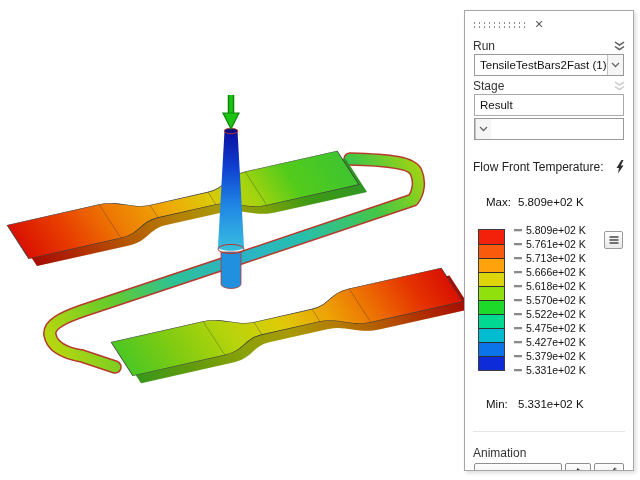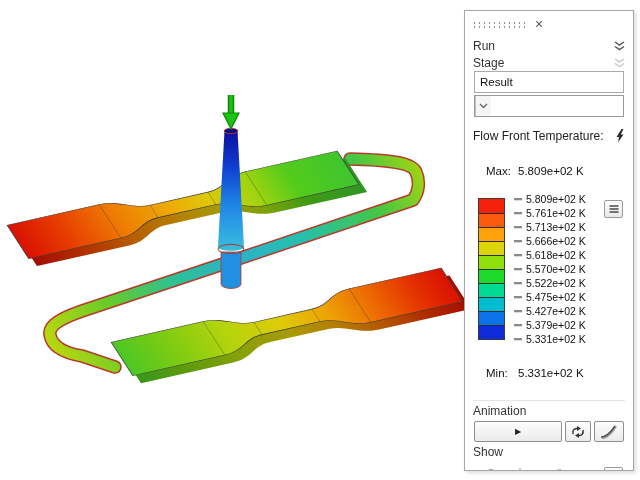--- a/index.html
+++ b/index.html
@@ -13,29 +13,29 @@
          font-size:12px;overflow:hidden;}
   .hdr{height:22px;display:flex;align-items:center;padding:2px 7px 0 7px;}
   .hdr-title{color:#333;white-space:nowrap;margin-right:auto;}
   .grip{width:56px;height:8px;margin-right:7px;
         background-image:radial-gradient(circle,#8f8f8f 0.9px,transparent 1.1px);
         background-size:5px 4px;background-position:0 1px;}
   .close{color:#555;font-size:14px;line-height:14px;cursor:default;}
   .pbody{padding:1px 8px 0 8px;}
 
   .sec-label{display:flex;justify-content:space-between;align-items:center;height:15px;margin-top:2px;color:#333;}
-  .sec-plain{height:15px;margin-top:3px;color:#333;}
+  .sec-plain{height:15px;margin-top:14px;color:#333;}
   .combo{height:20px;border:1px solid #999;background:#fff;display:flex;align-items:stretch;margin:1px 1px 2px 1px;}
   .combo-value{flex:1;display:flex;align-items:center;padding-left:5px;color:#111;white-space:nowrap;overflow:hidden;font-size:11.5px;}
   .combo.hl .combo-value{background:#cdeafc;}
   .combo-arrow{width:15px;border-left:1px solid #c2c2c2;background:#f5f5f5;display:flex;align-items:center;justify-content:center;}
   .field{height:20px;border:1px solid #aaa;background:#fff;display:flex;align-items:center;
          padding-left:5px;margin:1px 1px 2px 1px;color:#111;font-size:11.5px;}
 
-  .res-title{display:flex;justify-content:space-between;align-items:center;height:17px;margin-top:10px;color:#222;}
+  .res-title{display:flex;justify-content:space-between;align-items:center;height:17px;margin-top:18px;color:#222;}
   .mm{display:flex;align-items:center;height:16px;padding-left:13px;font-size:11.5px;color:#111;margin:19px 0;}
   .mm-l{width:32px;}
   .leg-body{position:relative;display:flex;align-items:flex-start;padding-left:5px;margin-top:2px;}
   .bar{width:25px;border:1px solid #3c3c3c;}
   .seg{height:13px;border-top:1px solid #2e2e2e;}
   .seg:first-child{height:14px;border-top:none;}
   .ticks{margin-left:4px;margin-top:-6px;}
   .tick{display:flex;align-items:center;height:14px;font-size:10.5px;color:#111;white-space:nowrap;}
   .tickdash{width:8px;height:2px;background:#8a8a8a;box-shadow:0 1px 0 #ddd;margin:0 4px 0 5px;}
   .menu-btn{width:17px;height:16px;border:1px solid #9a9a9a;border-radius:2px;
@@ -142,20 +142,28 @@
 
     <div class="pbody">
 
       <div class="sec-label">
         <span>Run</span>
         <svg width="11" height="10" viewBox="0 0 11 10">
           <polyline points="1,1 5.5,4 10,1" fill="none" stroke="#555" stroke-width="1.5"></polyline>
           <polyline points="1,5.5 5.5,8.5 10,5.5" fill="none" stroke="#555" stroke-width="1.5"></polyline>
         </svg>
       </div>
+      <div class="combo">
+        <span class="combo-value">TensileTestBars2Fast (1)</span>
+        <span class="combo-arrow">
+          <svg width="9" height="6" viewBox="0 0 9 6">
+            <polyline points="1,1 4.5,4.5 8,1" fill="none" stroke="#666" stroke-width="1.3"></polyline>
+          </svg>
+        </span>
+      </div>
 
       <div class="sec-label">
         <span>Stage</span>
         <svg width="11" height="10" viewBox="0 0 11 10">
           <polyline points="1,1 5.5,4 10,1" fill="none" stroke="#c9c9c9" stroke-width="1.5"></polyline>
           <polyline points="1,5.5 5.5,8.5 10,5.5" fill="none" stroke="#c9c9c9" stroke-width="1.5"></polyline>
         </svg>
       </div>
       <div class="field">Result</div>
 

